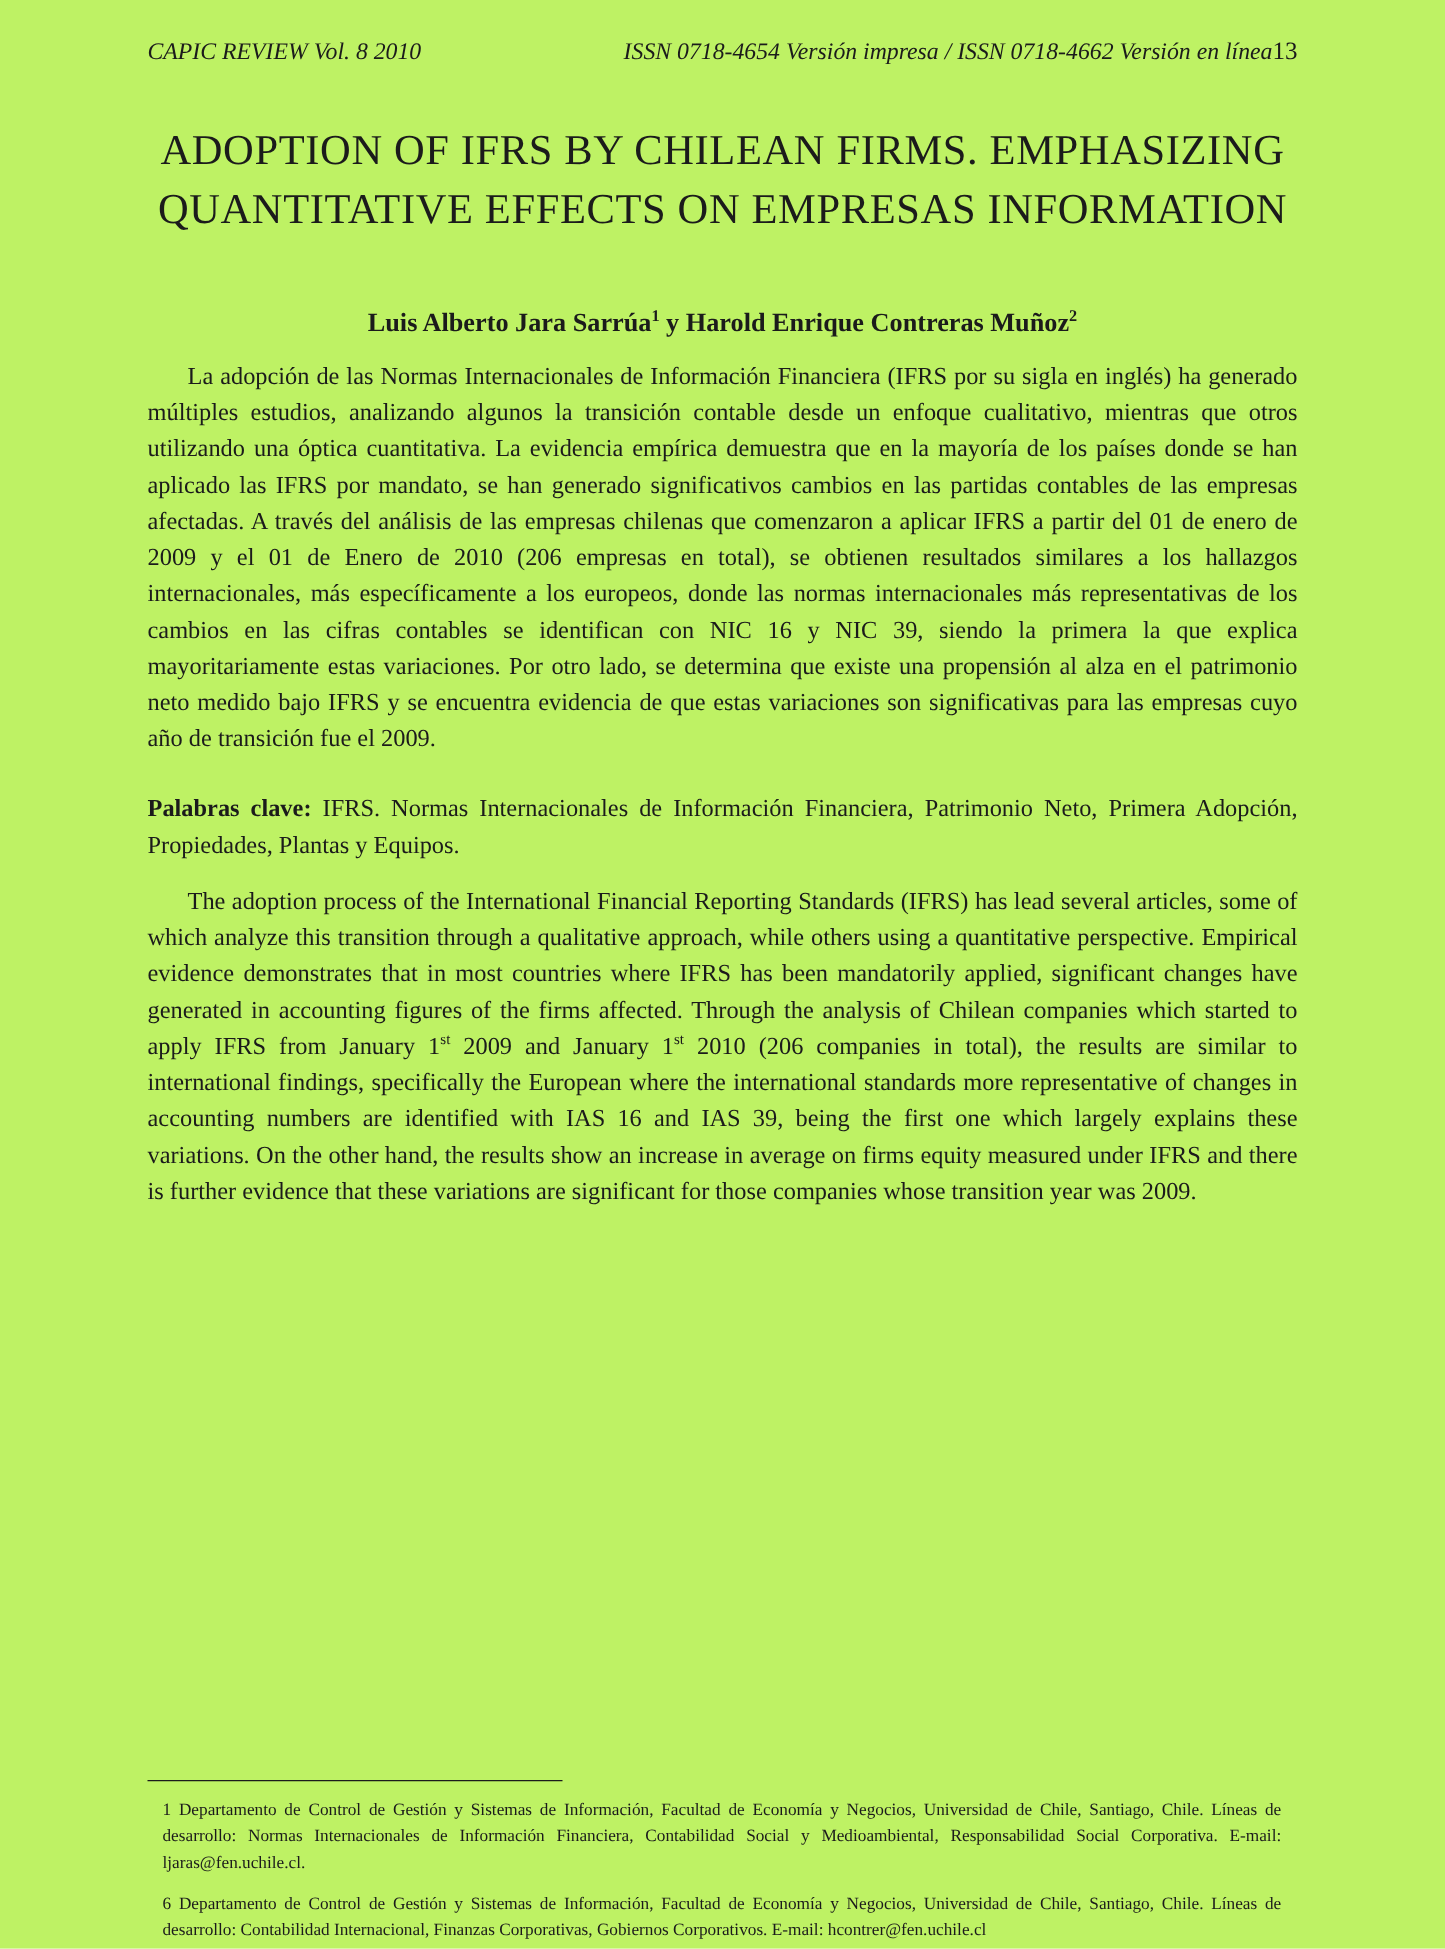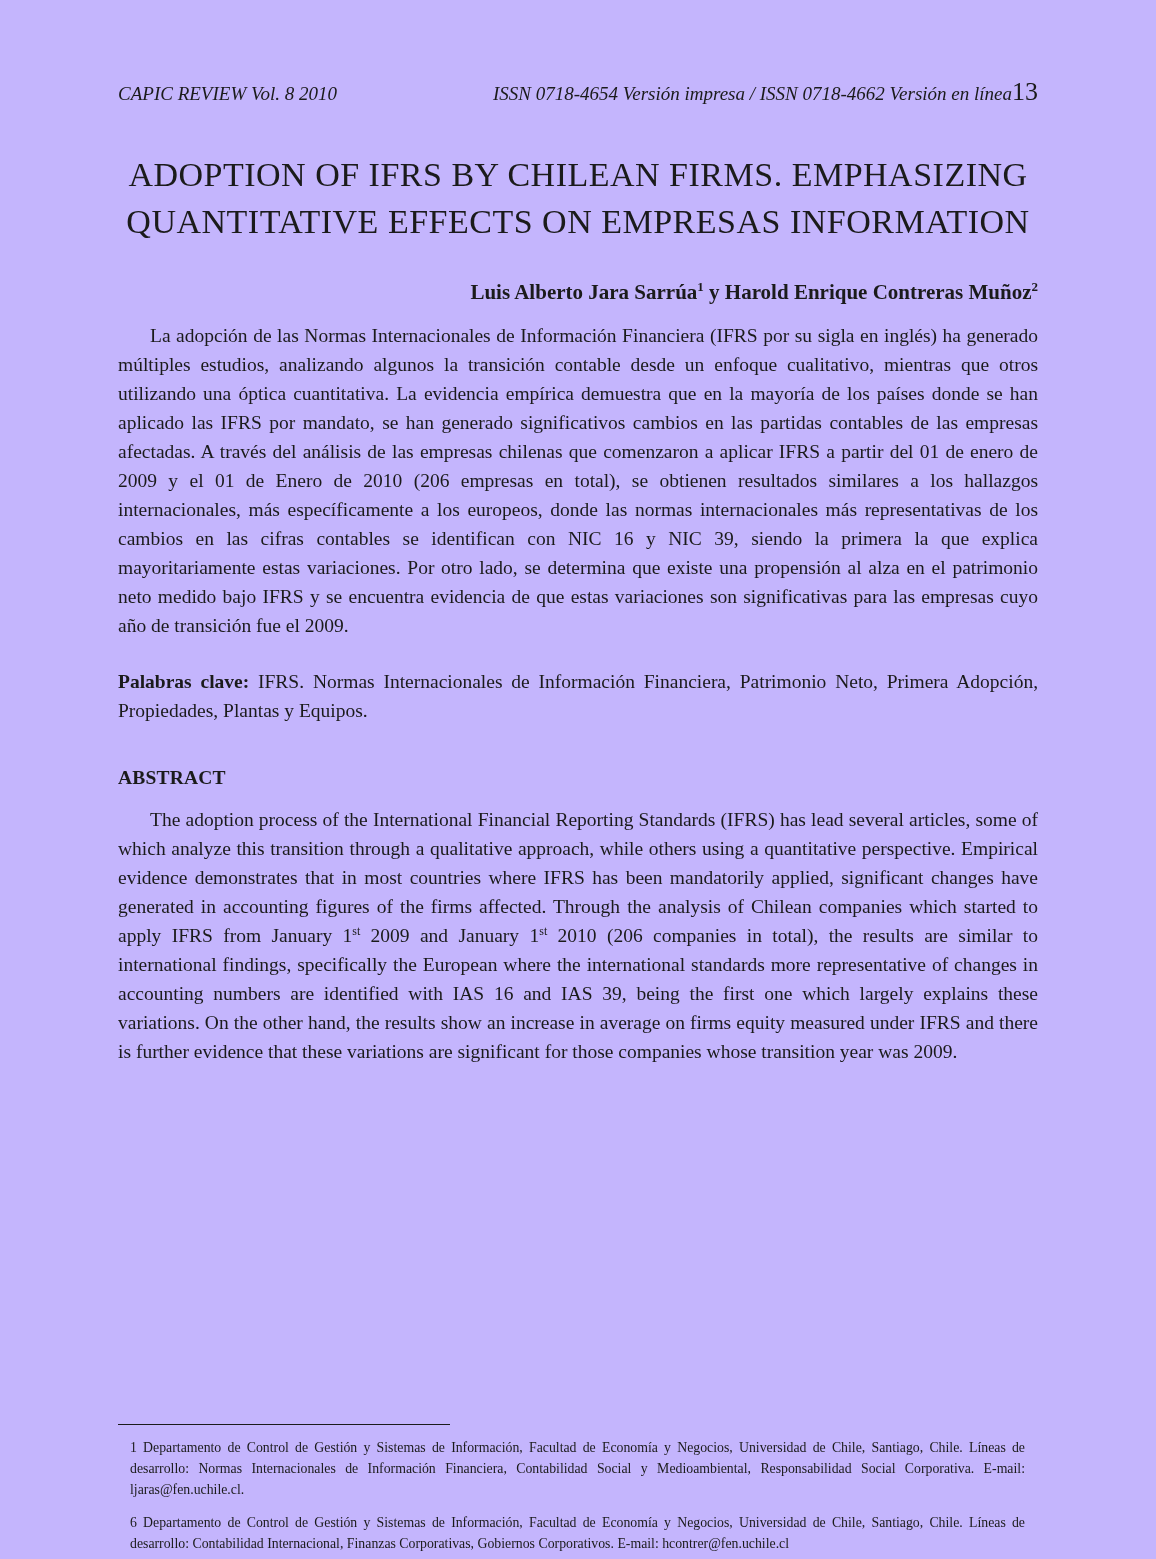--- a/index.html
+++ b/index.html
@@ -1,55 +1,55 @@
 <!DOCTYPE html>
 <html lang="es"><head>
 <meta charset="utf-8">
 <style>
   html, body { margin: 0; padding: 0; background: #ffffff; }
   .page {
     width: 1156px;
     height: 1559px;
-    background: #c4b5fd;
+    background: #bef264;
     color: #1b1b1b;
     font-family: "Liberation Serif", "DejaVu Serif", serif;
     box-sizing: border-box;
     padding: 30px 118px 0 118px;
     position: relative;
     overflow: hidden;
   }
   .running-header {
     display: flex;
     align-items: baseline;
     font-size: 19px;
     font-style: italic;
   }
   .rh-journal { flex: 0 0 345px; }
   .rh-issn { flex: 1 1 auto; text-align: right; }
-  .rh-page { font-style: normal; flex: 0 0 auto; font-size: 26px; margin-top: 47px; }
+  .rh-page { font-style: normal; flex: 0 0 auto; font-size: 20px; }
 
   h1.title-es {
     margin: 54px 0 0 0;
     text-align: center;
     font-size: 34px;
     line-height: 47px;
     font-weight: bold;
     letter-spacing: 0.5px;
   }
   h2.title-en {
     margin: 44px 0 0 0;
     text-align: center;
     font-size: 34px;
     line-height: 47px;
     font-weight: normal;
     letter-spacing: 0.5px;
   }
   .authors {
-    margin-top: 34px;
-    text-align: right;
+    margin-top: 54px;
+    text-align: center;
     font-size: 21px;
     font-weight: bold;
   }
   .authors sup { font-size: 13px; }
 
   .section-heading {
     margin: 42px 0 0 0;
     font-size: 19.5px;
     font-weight: bold;
     letter-spacing: 0.2px;
@@ -103,21 +103,20 @@
 
 
   <h2 class="title-en">ADOPTION OF IFRS BY CHILEAN FIRMS. EMPHASIZING QUANTITATIVE EFFECTS ON EMPRESAS INFORMATION</h2>
 
   <div class="authors"><span>Luis Alberto Jara Sarrúa</span><sup>1</sup><span> y Harold Enrique Contreras Muñoz</span><sup>2</sup></div>
 
   <p class="body-paragraph">La adopción de las Normas Internacionales de Información Financiera (IFRS por su sigla en inglés) ha generado múltiples estudios, analizando algunos la transición contable desde un enfoque cualitativo, mientras que otros utilizando una óptica cuantitativa. La evidencia empírica demuestra que en la mayoría de los países donde se han aplicado las IFRS por mandato, se han generado significativos cambios en las partidas contables de las empresas afectadas. A través del análisis de las empresas chilenas que comenzaron a aplicar IFRS a partir del 01 de enero de 2009 y el 01 de Enero de 2010 (206 empresas en total), se obtienen resultados similares a los hallazgos internacionales, más específicamente a los europeos, donde las normas internacionales más representativas de los cambios en las cifras contables se identifican con NIC 16 y NIC 39, siendo la primera la que explica mayoritariamente estas variaciones. Por otro lado, se determina que existe una propensión al alza en el patrimonio neto medido bajo IFRS y se encuentra evidencia de que estas variaciones son significativas para las empresas cuyo año de transición fue el 2009.</p>
 
   <p class="keyline"><span class="key-label">Palabras clave:</span><span> IFRS. Normas Internacionales de Información Financiera, Patrimonio Neto, Primera Adopción, Propiedades, Plantas y Equipos.</span></p>
 
-  <div class="section-heading">ABSTRACT</div>
   <p class="body-paragraph"><span>The adoption process of the International Financial Reporting Standards (IFRS) has lead several articles, some of which analyze this transition through a qualitative approach, while others using a quantitative perspective. Empirical evidence demonstrates that in most countries where IFRS has been mandatorily applied, significant changes have generated in accounting figures of the firms affected. Through the analysis of Chilean companies which started to apply IFRS from January 1</span><sup>st</sup><span> 2009 and January 1</span><sup>st</sup><span> 2010 (206 companies in total), the results are similar to international findings, specifically the European where the international standards more representative of changes in accounting numbers are identified with IAS 16 and IAS 39, being the first one which largely explains these variations. On the other hand, the results show an increase in average on firms equity measured under IFRS and there is further evidence that these variations are significant for those companies whose transition year was 2009.</span></p>
 
 
   <div class="footnotes">
     <div class="footnote-rule"></div>
     <p class="footnote">1 Departamento de Control de Gestión y Sistemas de Información, Facultad de Economía y Negocios, Universidad de Chile, Santiago, Chile. Líneas de desarrollo: Normas Internacionales de Información Financiera, Contabilidad Social y Medioambiental, Responsabilidad Social Corporativa. E-mail: ljaras@fen.uchile.cl.</p>
     <p class="footnote">6 Departamento de Control de Gestión y Sistemas de Información, Facultad de Economía y Negocios, Universidad de Chile, Santiago, Chile. Líneas de desarrollo: Contabilidad Internacional, Finanzas Corporativas, Gobiernos Corporativos. E-mail: hcontrer@fen.uchile.cl</p>
   </div>
 
 </div>

